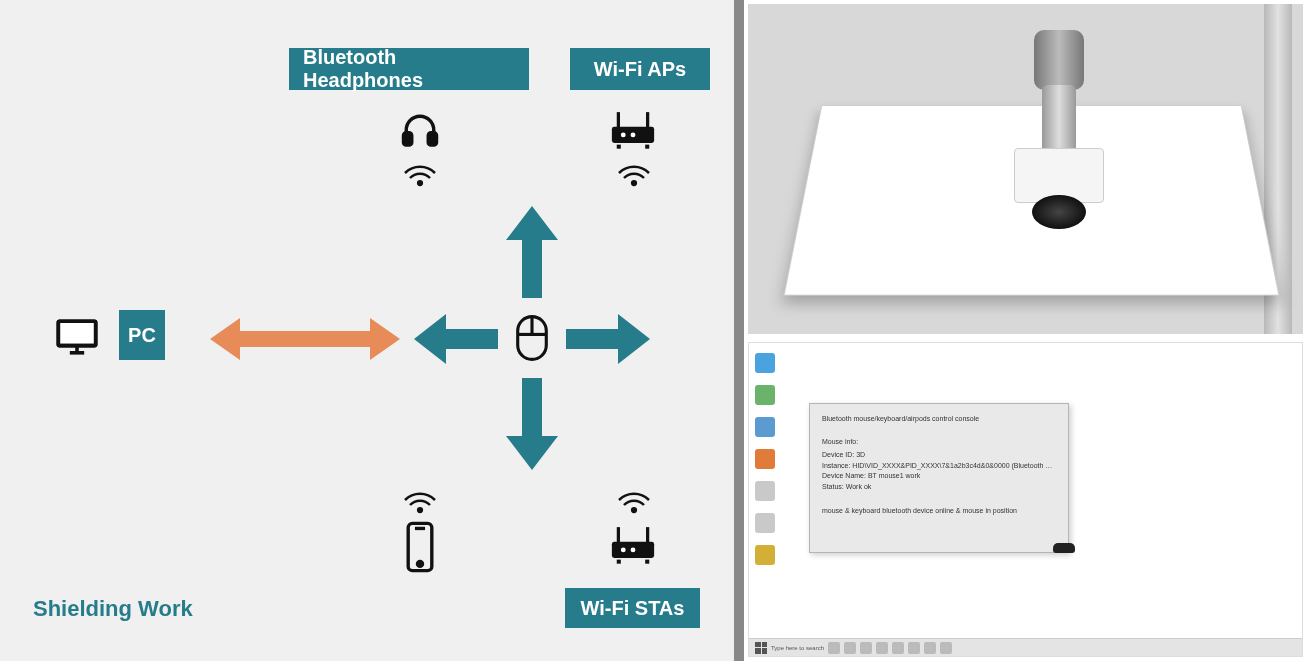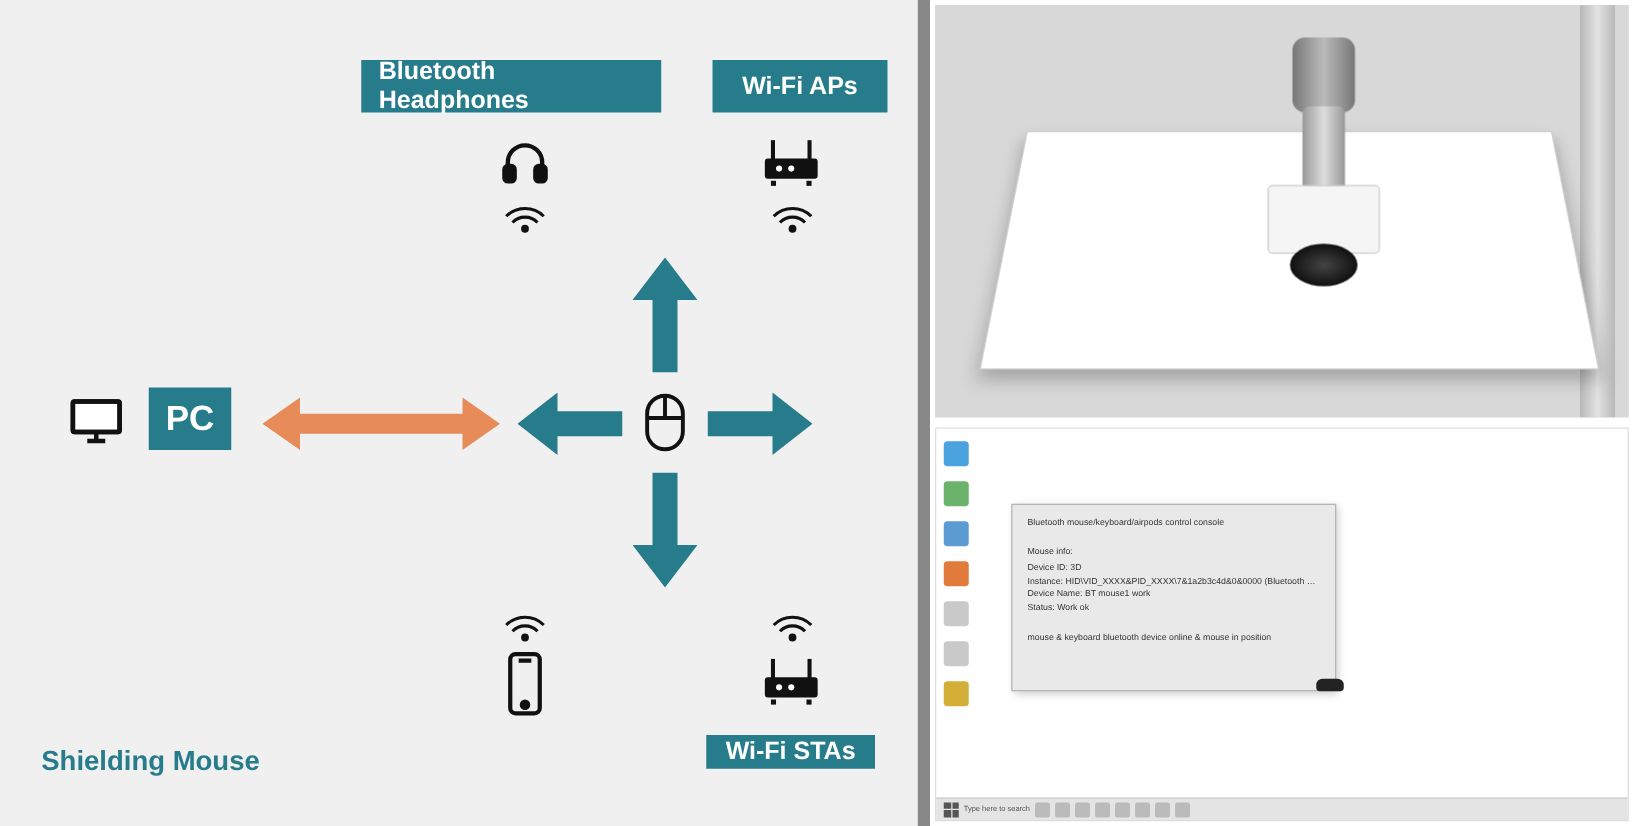--- a/index.html
+++ b/index.html
@@ -219,21 +219,21 @@
   </div>
 
   <div class="icon-slot" style="left:52px; top:312px; width:50px; height:50px;">
     <svg viewBox="0 0 64 56" width="46" height="42" fill="none" stroke="#111" stroke-width="5">
       <rect x="6" y="6" width="52" height="34" rx="2" fill="#fff"></rect>
       <rect x="6" y="6" width="52" height="34" rx="2"></rect>
       <line x1="22" y1="50" x2="42" y2="50"></line>
       <line x1="32" y1="40" x2="32" y2="50"></line>
     </svg>
   </div>
-  <div class="label-box" style="left:119px; top:310px; width:66px; height:50px; font-size:28px;">PC</div>
+  <div class="label-box" style="left:119px; top:310px; width:46px; height:50px; font-size:20px;">PC</div>
 
   <div class="icon-slot" style="left:510px; top:311px; width:44px; height:54px;">
     <svg viewBox="0 0 40 56" width="38" height="50" fill="none" stroke="#111" stroke-width="3.5">
       <rect x="4" y="4" width="32" height="48" rx="16"></rect>
       <line x1="20" y1="4" x2="20" y2="24"></line>
       <line x1="4" y1="24" x2="36" y2="24"></line>
     </svg>
   </div>
 
   <div class="arrow" style="left:506px; top:206px;">
@@ -294,23 +294,23 @@
       <rect x="12" y="2" width="4" height="20"></rect>
       <rect x="48" y="2" width="4" height="20"></rect>
       <circle cx="20" cy="30" r="3" fill="#fff"></circle>
       <circle cx="32" cy="30" r="3" fill="#fff"></circle>
       <rect x="12" y="42" width="5" height="5"></rect>
       <rect x="47" y="42" width="5" height="5"></rect>
     </svg>
   </div>
 
 
-  <div class="label-box" style="left:565px; top:588px; width:135px; height:27px;">Wi-Fi STAs</div>
-
-  <div class="shielding-label" style="left:33px; top:596px;">Shielding Mouse</div>
+  <div class="label-box" style="left:565px; top:588px; width:135px; height:40px;">Wi-Fi STAs</div>
+
+  <div class="shielding-label" style="left:33px; top:596px;">Shielding Work</div>
 </div>
 
 <div class="divider"></div>
 
 <div class="right-panel">
 
   <div class="photo-top">
     <div class="bar"></div>
     <div class="surface"></div>
     <div class="actuator">

